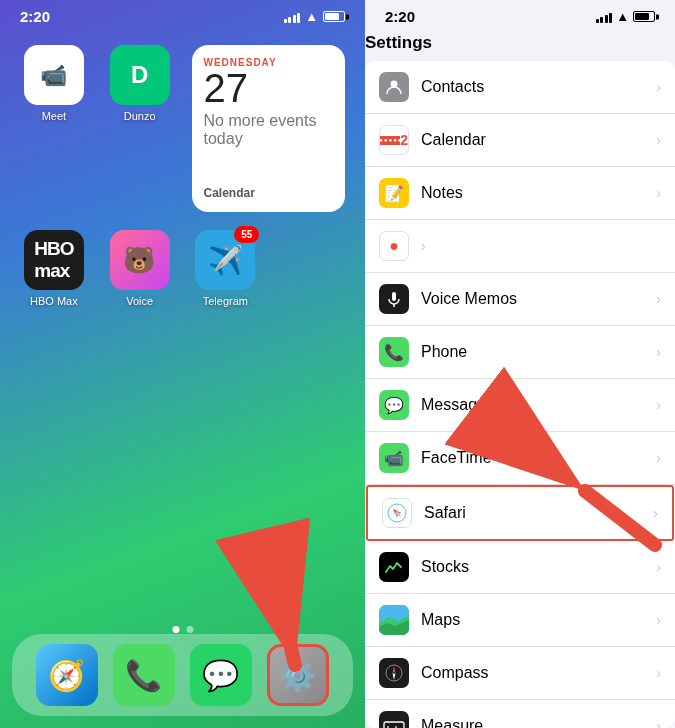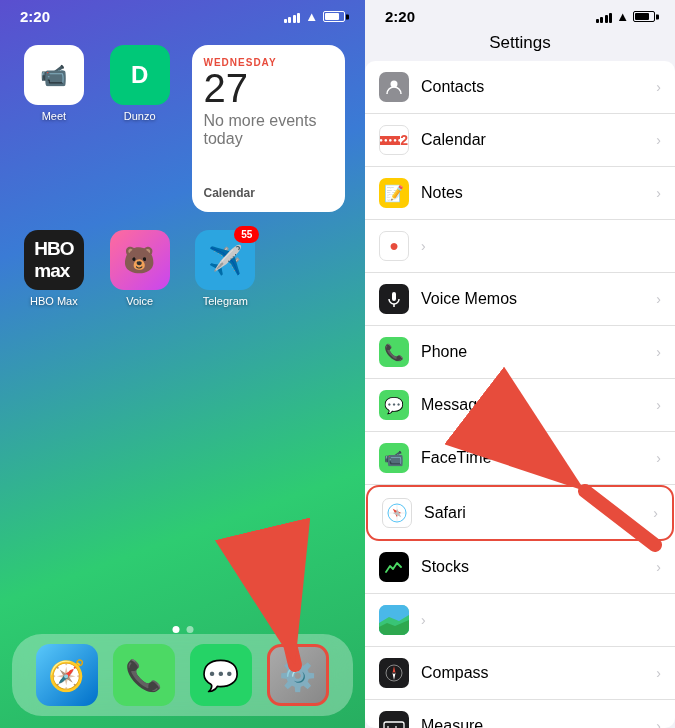--- a/index.html
+++ b/index.html
@@ -194,23 +194,23 @@
       color: #000;
     }
 
     .status-icons-right {
       display: flex;
       align-items: center;
       gap: 4px;
     }
 
     .settings-title {
-      text-align: center;
+      text-align: left;
       font-size: 17px;
-      font-weight: 400;
+      font-weight: 700;
       padding: 4px 0 8px;
       background: #f2f2f7;
       color: #000;
     }
 
     .settings-list {
       background: white;
       border-radius: 10px;
       margin: 0 0 0 0;
       overflow-y: auto;
@@ -500,21 +500,21 @@
     </div>
 
     <div class="settings-item">
       <div class="item-icon" style="background:#4cd964;">
         <span style="font-size:16px;">📹</span>
       </div>
       <span class="item-label">FaceTime</span>
       <span class="chevron">›</span>
     </div>
 
-    <div class="settings-item" style="border: 2px solid #e74c3c; border-radius: 13px; margin: 0 1px;">
+    <div class="settings-item" style="border: 2px solid #e74c3c; border-radius: 3px; margin: 0 1px;">
       <div class="item-icon" style="background:white; border:1px solid #ddd;">
         <svg width="20" height="20" viewBox="0 0 20 20">
           <circle cx="10" cy="10" r="9" fill="white" stroke="#ddd" stroke-width="0.5"></circle>
           <circle cx="10" cy="10" r="9" fill="none" stroke="#5ac8fa" stroke-width="1"></circle>
           <line x1="10" y1="2" x2="10" y2="18" stroke="#ddd" stroke-width="0.5"></line>
           <line x1="2" y1="10" x2="18" y2="10" stroke="#ddd" stroke-width="0.5"></line>
           <polygon points="10,4 13,13 10,11 7,13" fill="#e74c3c" transform="rotate(-45, 10, 10)"></polygon>
           <polygon points="10,16 7,7 10,9 13,7" fill="#c0c0c0" transform="rotate(-45, 10, 10)"></polygon>
         </svg>
       </div>
@@ -533,20 +533,21 @@
     </div>
 
     <div class="settings-item">
       <div class="item-icon" style="background:linear-gradient(135deg,#5ac8fa,#34c759); overflow:hidden; padding:0;">
         <svg width="30" height="30" viewBox="0 0 30 30">
           <rect width="30" height="30" fill="#4ab8e8"></rect>
           <path d="M0 18 L10 12 L20 16 L30 10 L30 30 L0 30 Z" fill="#34c759" opacity="0.8"></path>
           <path d="M0 22 L8 18 L16 21 L30 15 L30 30 L0 30 Z" fill="#2ea84f"></path>
         </svg>
       </div>
+      <span class="item-label">Maps</span>
       <span class="chevron">›</span>
     </div>
 
     <div class="settings-item">
       <div class="item-icon" style="background:#1c1c1e;">
         <svg width="20" height="20" viewBox="0 0 20 20">
           <circle cx="10" cy="10" r="8" fill="none" stroke="#888" stroke-width="1"></circle>
           <polygon points="10,3 11.5,10 10,9 8.5,10" fill="#e74c3c"></polygon>
           <polygon points="10,17 11.5,10 10,11 8.5,10" fill="white"></polygon>
         </svg>

